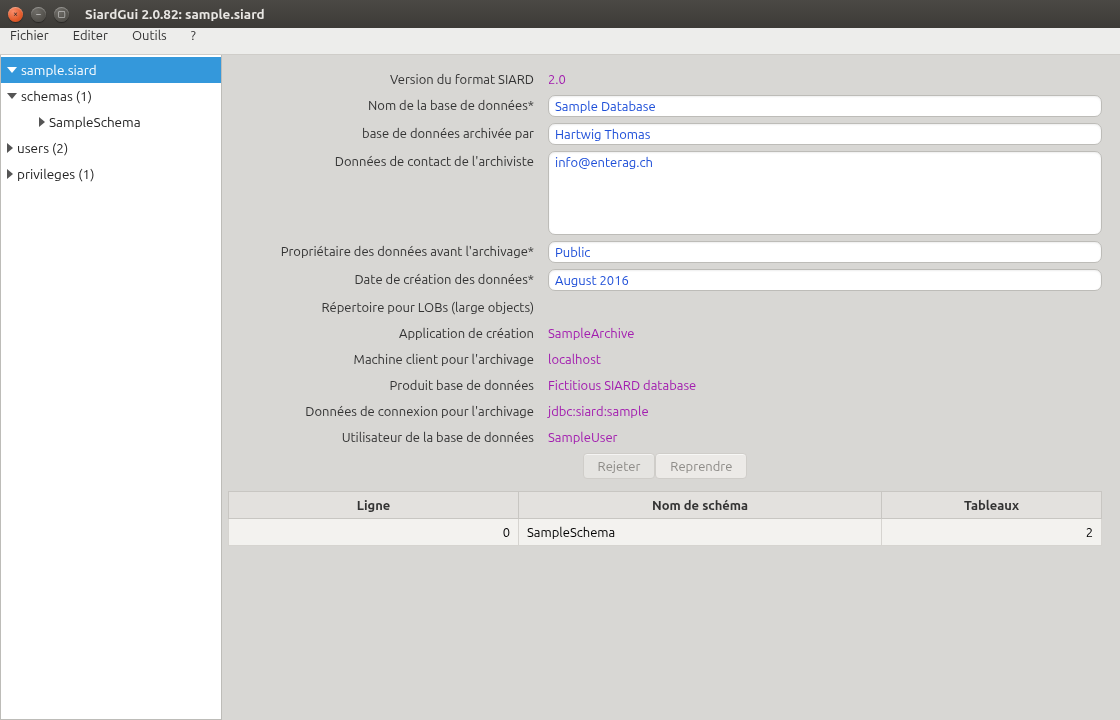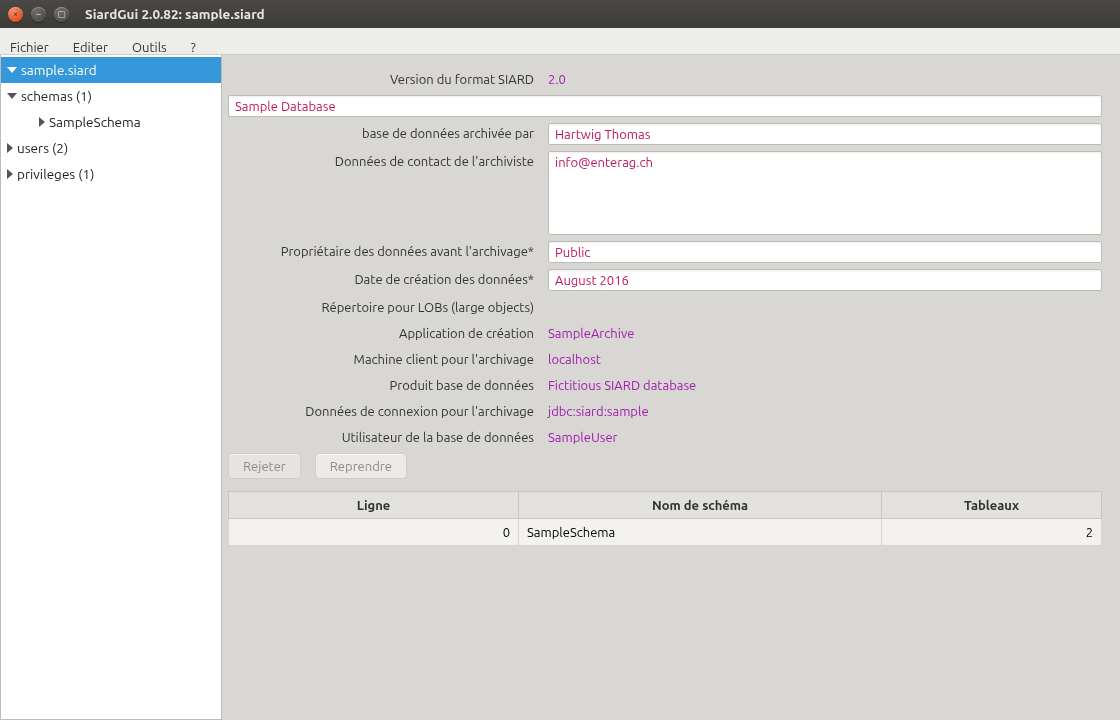--- a/index.html
+++ b/index.html
@@ -21,21 +21,21 @@
   }
   .winbtn.close { background: radial-gradient(circle at 35% 30%, #fa8d6a, #e25b2b 60%, #c94816); }
   .winbtn.min, .winbtn.max { background: radial-gradient(circle at 35% 30%, #6e6c67, #55534e 60%, #494742); color:#ddd; }
   .titlebar .title { color: #e8e6e3; font-weight: 600; font-size: 13.5px; margin-left: 8px; }
 
   
   .menubar {
     height: 27px;
     background: #ededeb;
     border-bottom: 1px solid #cfcdc9;
-    display: flex; align-items: flex-end;
+    display: flex; align-items: flex-start;
     padding: 0 10px; gap: 24px;
     font-size: 13px; color: #333;
   }
   .menubar .menu { cursor: default; }
 
   
   .body {
     display: flex;
     height: calc(720px - 28px - 27px);
     background: #d8d7d4;
@@ -79,30 +79,30 @@
     padding-right: 14px;
     font-size: 13px; color: #333;
   }
   .formrow .valstatic {
     font-size: 13px; color: #a21caf;
   }
   .formrow input[type=text], .formrow textarea {
     flex: 1 1 auto;
     background: #fff;
     border: 1px solid #bdbcb8;
-    border-radius: 2px;
+    border-radius: 7px;
     box-shadow: inset 0 1px 2px rgba(0,0,0,.07);
-    font-size: 13px; color: #be185d;
+    font-size: 13px; color: #1d4ed8;
     padding: 3px 6px;
     resize: none;
   }
   .formrow textarea { height: 84px; font-family: inherit; }
 
   .btnrow {
-    display: flex; justify-content: flex-start; gap: 14px;
+    display: flex; justify-content: center; gap: 0;
     margin: 6px 0 12px 0;
   }
   .btn {
     padding: 5px 14px;
     font-size: 13px;
     color: #8e8c88;
     background: #e5e4e1;
     border: 1px solid #cfcdc9;
     border-radius: 4px;
     box-shadow: inset 0 1px 0 rgba(255,255,255,.6);
@@ -174,20 +174,21 @@
     </div>
   </div>
 
   <div class="main">
 
     <div class="formrow">
       <span class="lbl">Version du format SIARD</span>
       <span class="valstatic">2.0</span>
     </div>
     <div class="formrow">
+      <span class="lbl">Nom de la base de données*</span>
       <input type="text" value="Sample Database" style="">
     </div>
     <div class="formrow">
       <span class="lbl">base de données archivée par</span>
       <input type="text" value="Hartwig Thomas" style="">
     </div>
     <div class="formrow">
       <span class="lbl">Données de contact de l'archiviste</span>
       <textarea style="">info@enterag.ch</textarea>
     </div>

